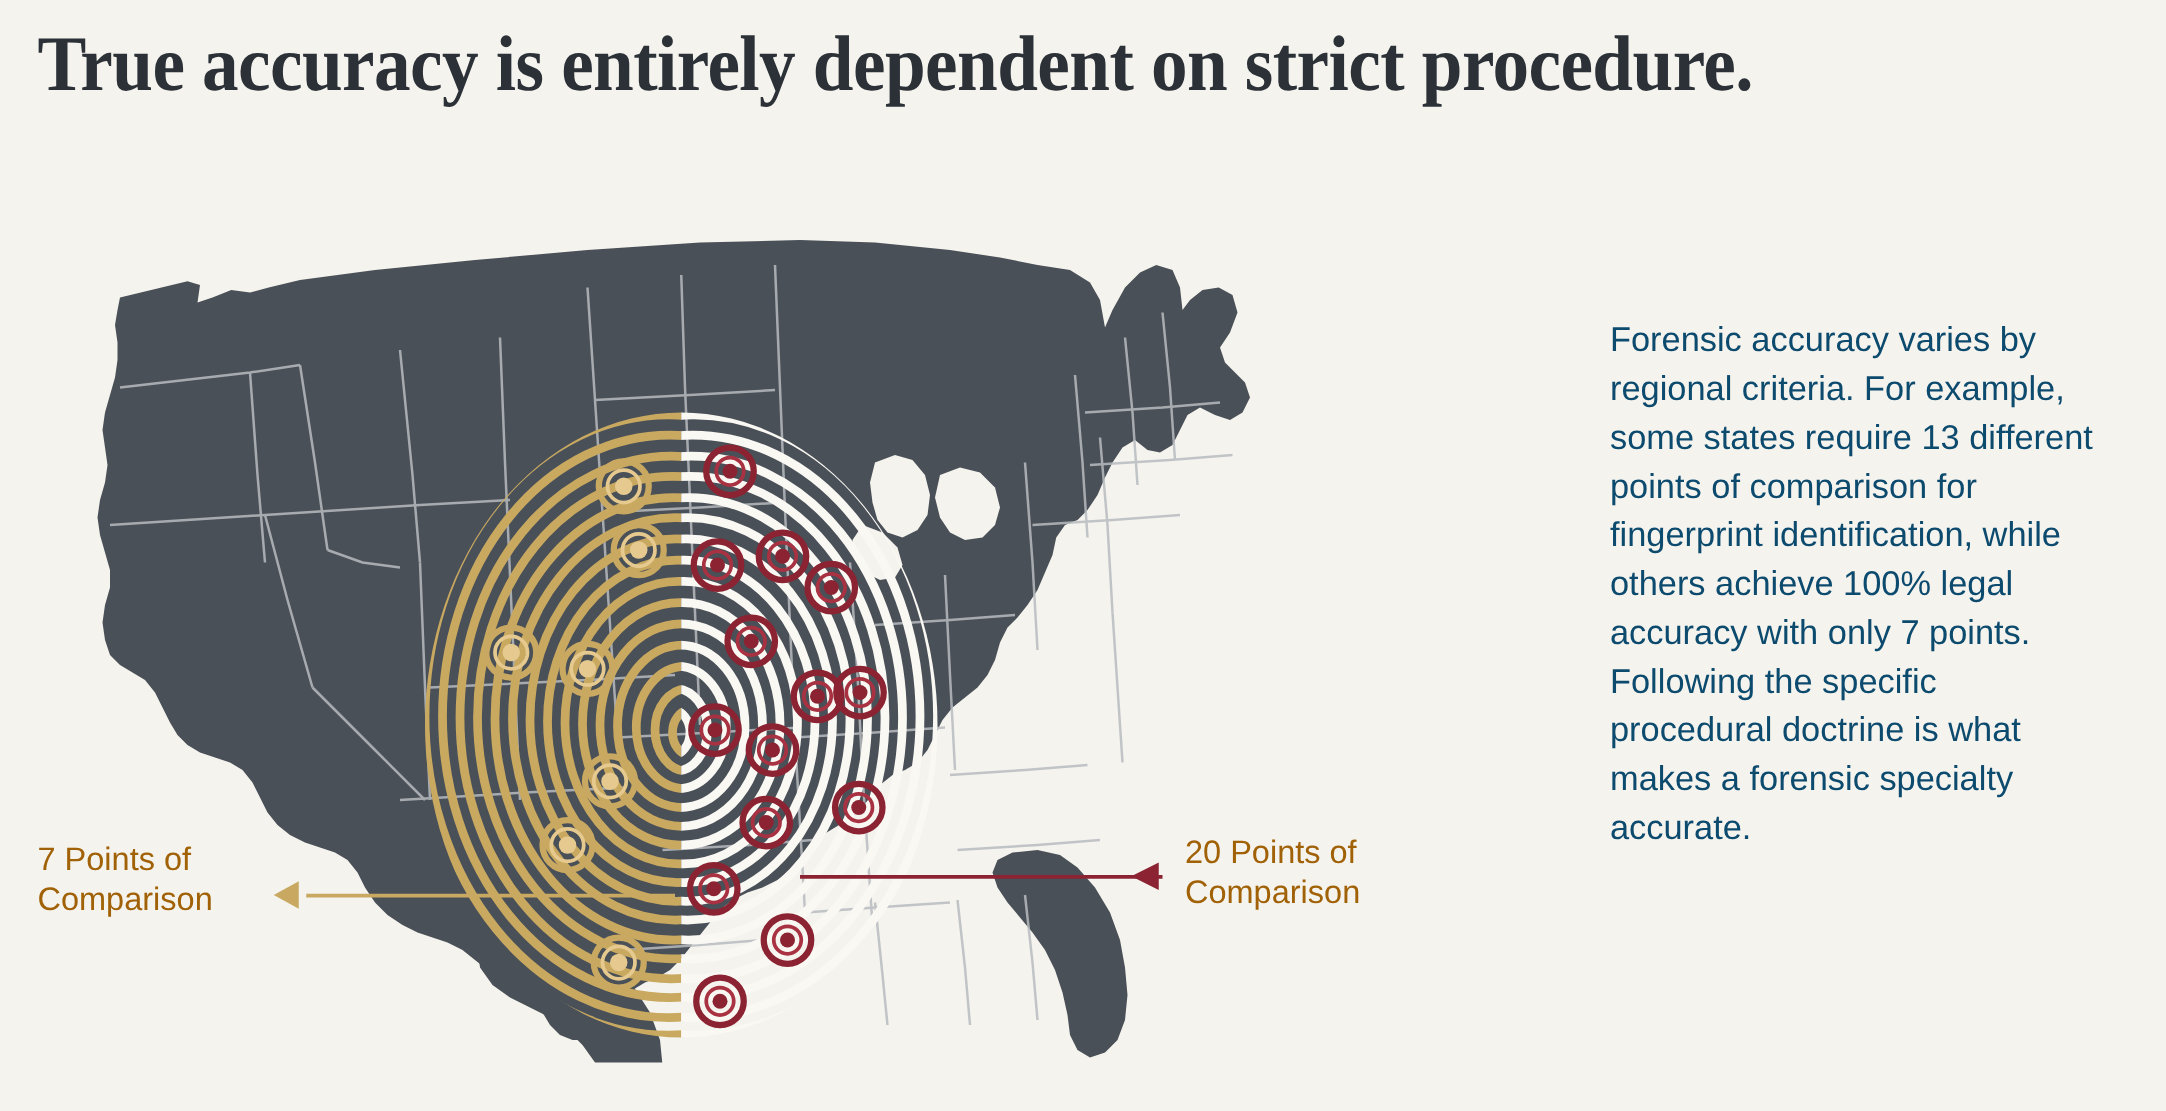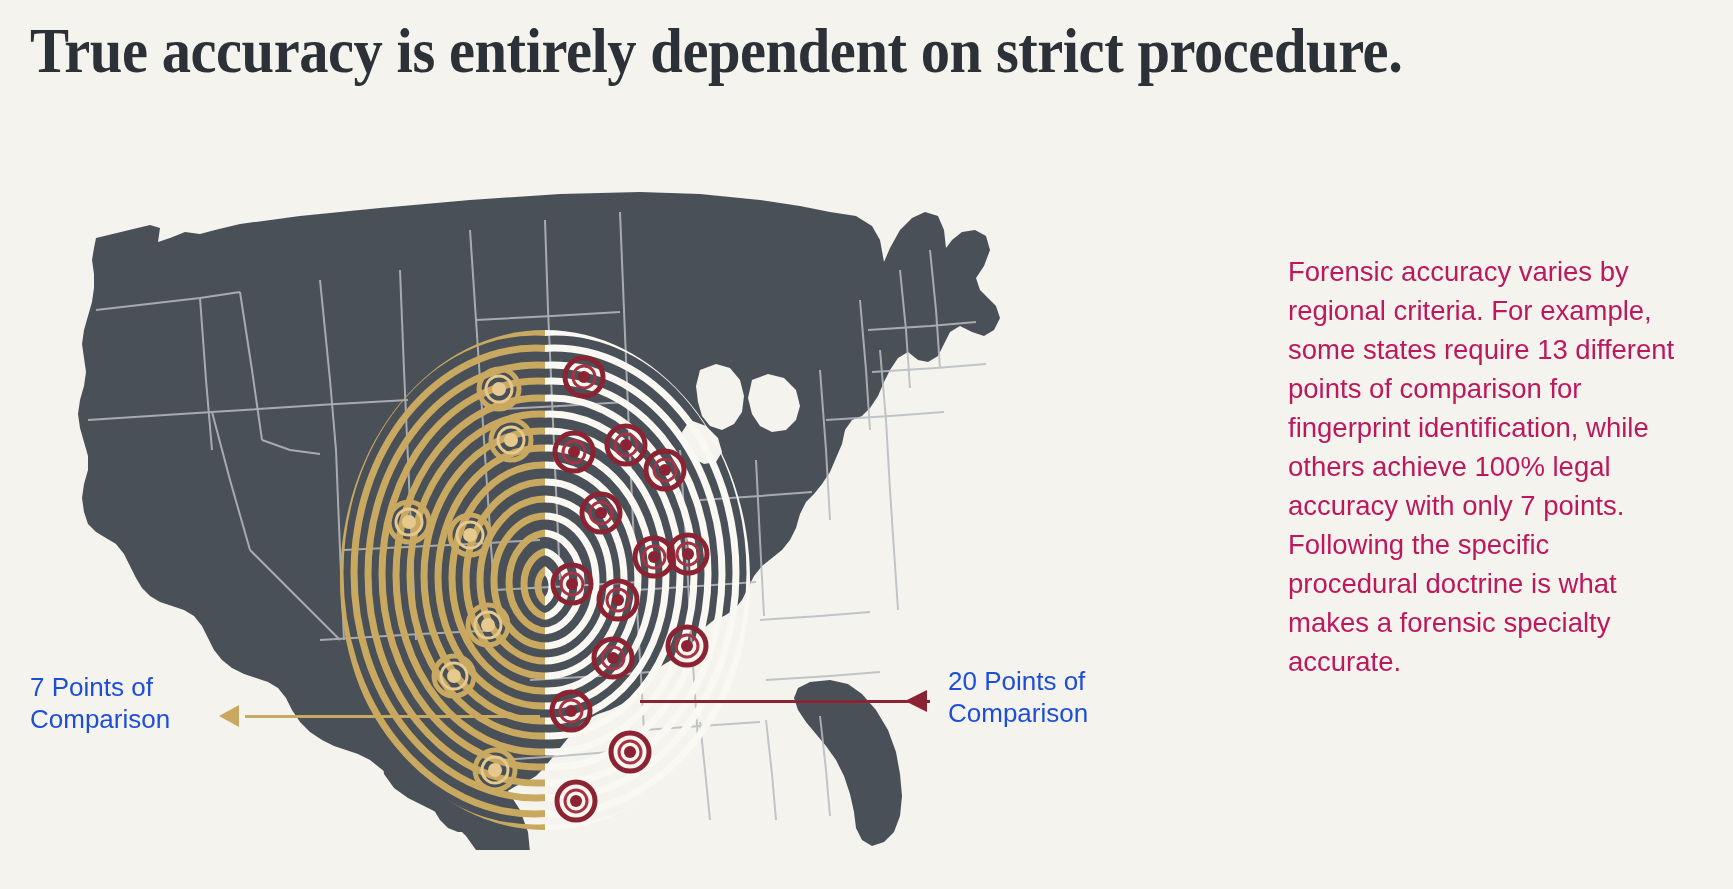--- a/index.html
+++ b/index.html
@@ -33,21 +33,21 @@
     left:0px; top:120px;
     width:1140px; height:730px;
   }
   .mapwrap svg { display:block; width:100%; height:100%; }
 
   
   .annot {
     position:absolute;
     font-size:26px;
     line-height:1.22;
-    color:#1d4ed8;
+    color:#a16207;
     white-space:pre-line;
   }
   .annot-left  { left:30px;  top:672px; width:230px; }
   .annot-right { left:948px; top:666px; width:230px; }
 
   .leader { position:absolute; height:3px; }
   .leader-left  { left:245px; top:715px;  width:295px; background:#C9A961; }
   .leader-right { left:640px; top:700px; width:290px; background:#8B2332; }
 
   .arrowhead {
@@ -59,21 +59,21 @@
   .arrow-left  { left:219px; top:705px; border-right:20px solid #C9A961; }
   .arrow-right { left:905px; top:690px; border-right:22px solid #8B2332; }
 
   
   .bodycopy {
     position:absolute;
     left:1288px; top:252px;
     width:390px;
     font-size:27.5px;
     line-height:1.42;
-    color:#be185d;
+    color:#0c4a6e;
     white-space:pre-line;
   }
 </style>
 </head>
 <body>
 
 <div class="stage">
 
   <h1 class="title">True accuracy is entirely dependent on strict procedure.</h1>
 

